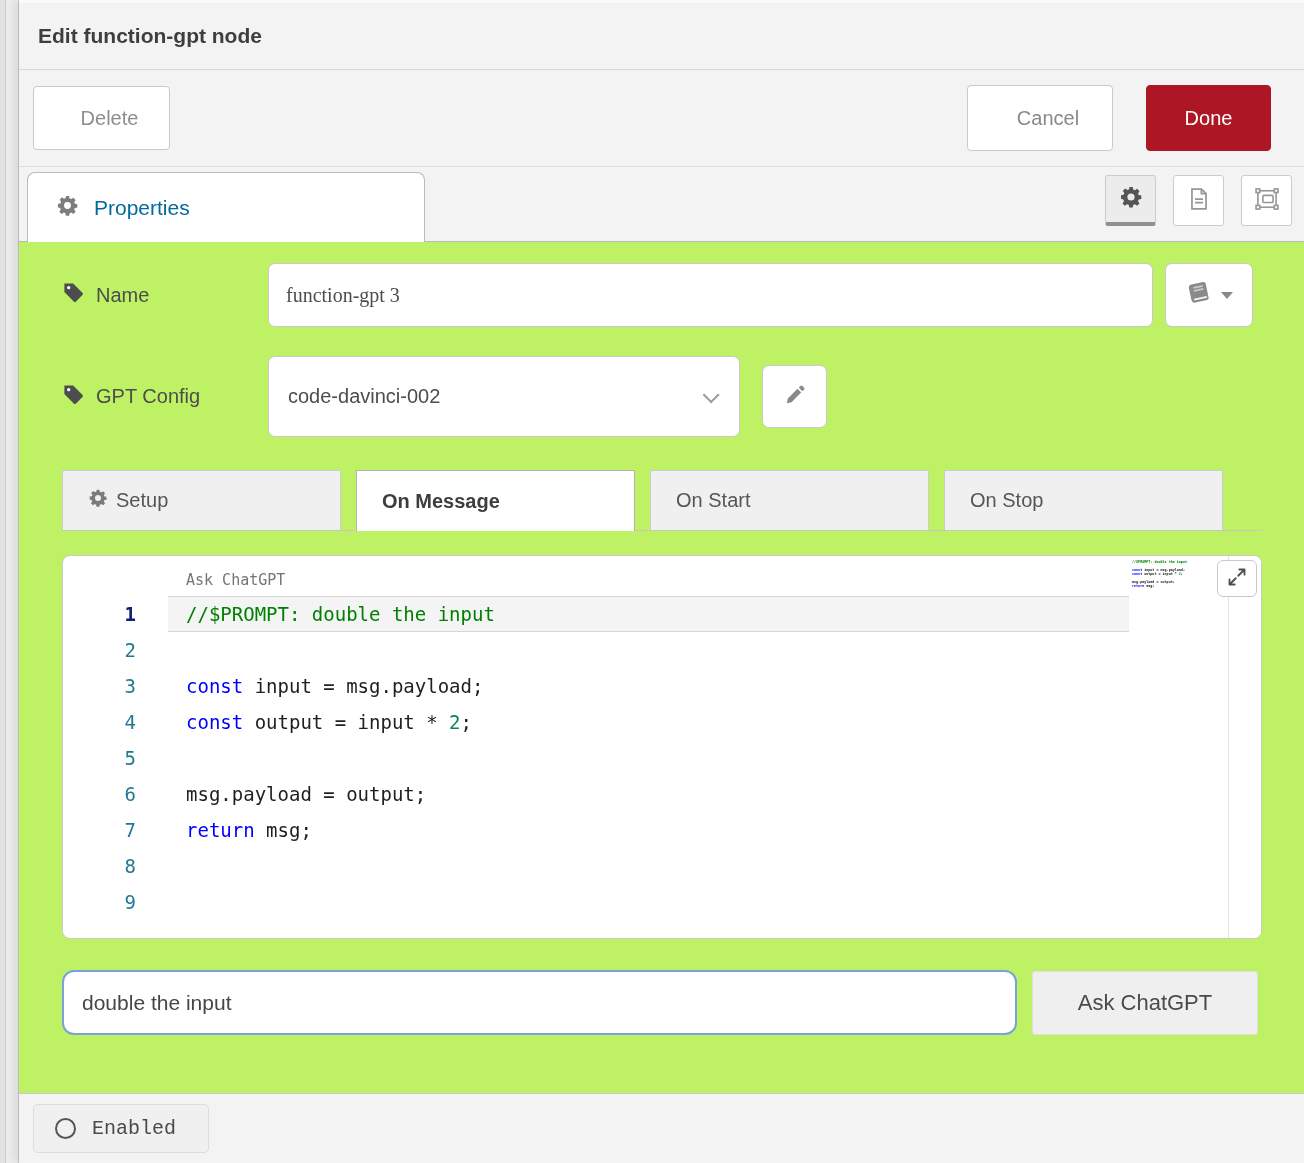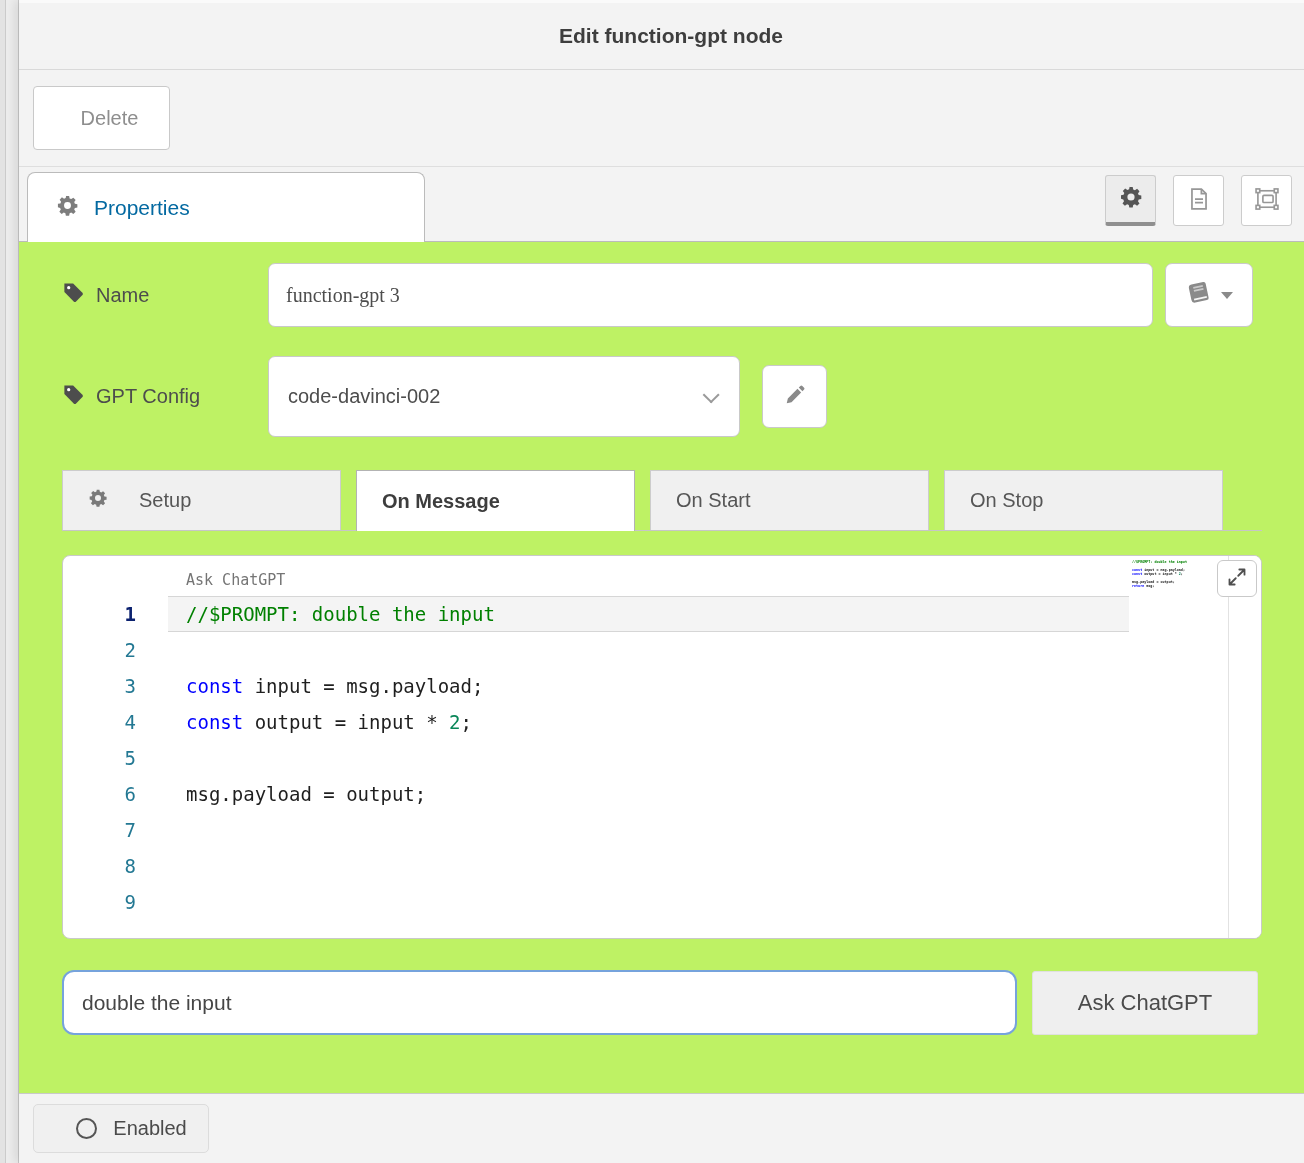--- a/index.html
+++ b/index.html
@@ -22,21 +22,21 @@
 
   .tray {
     flex:1; height:100%;
     background:#f3f3f3;
     display:flex; flex-direction:column;
     box-shadow:-4px 0 10px rgba(0,0,0,0.10);
     border-top:3px solid #fafafa;
   }
 
   
-  .tray-header { height:67px; border-bottom:1px solid #d9d9d9; display:flex; align-items:center; padding-left:19px;justify-content:center; }
+  .tray-header { height:67px; border-bottom:1px solid #d9d9d9; display:flex; align-items:center; padding-left:19px; }
   .tray-title { font-size:21px; font-weight:bold; color:#3e3e3e; }
 
   
   .tray-toolbar { height:97px; border-bottom:1px solid #dedede; display:flex; align-items:center; padding:0 33px 0 14px; }
   .btn { font-family:inherit; font-size:20px; border-radius:4px; cursor:pointer; }
   .btn-secondary { background:#fff; border:1px solid #c9c9c9; color:#8e8e8e;padding-left:16px; }
   .btn-delete { width:137px; height:64px; }
   .toolbar-right { margin-left:auto; display:flex; gap:33px; }
   .btn-cancel { width:146px; height:66px; color:#898989; }
   .btn-primary { width:125px; height:66px; background:#AD1625; border:1px solid #AD1625; color:#fff; }
@@ -82,21 +82,21 @@
   .chev { margin-left:auto; width:12px; height:12px; border-right:2px solid #9a9a9a; border-bottom:2px solid #9a9a9a; transform:rotate(45deg) translateY(-3px); }
   .edit-btn {
     width:65px; height:63px; margin-left:22px; background:#fff; border:1px solid #c9c9c9; border-radius:7px;
     display:flex; align-items:center; justify-content:center; cursor:pointer;
   }
 
   
   .func-tabs { margin-top:34px; height:60px; display:flex; align-items:flex-end; gap:15px; border-bottom:1px solid #c6c6c6; }
   .func-tab {
     flex:0 0 279px; height:60px; background:#f0f0f0; border:1px solid #ccc; border-bottom:none;
-    display:flex; align-items:center; gap:31px; padding-left:25px;
+    display:flex; align-items:center; gap:8px; padding-left:25px;
     font-size:20px; color:#565656; cursor:pointer;
   }
   .func-tab.active { background:#fff; border-color:#b3b3b3; height:61px; margin-bottom:-1px; font-weight:bold; color:#3d3d3d; }
 
   
   .editor {
     position:relative; margin-top:24px; height:384px; width:1200px;
     background:#fff; border:1px solid #c9c9c9; border-radius:8px;
     padding-top:10px; overflow:hidden;
     font-family:"DejaVu Sans Mono", monospace; font-size:19px;
@@ -131,40 +131,44 @@
   .ask-btn {
     width:226px; height:64px; margin-left:15px; background:#efefef; border:1px solid #e0e0e0; border-radius:3px;
     font-family:inherit; font-size:22px; color:#4b4b4b; cursor:pointer;
   }
 
   
   .tray-footer { flex:1; border-top:1px solid #c9c9c9; background:#f3f3f3; padding:10px 0 0 14px; }
   .enabled-btn {
     width:176px; height:49px; background:#f0f0f0; border:1px solid #dcdcdc; border-radius:5px;
     display:flex; align-items:center; gap:16px; padding-left:21px;
-    font-family:Liberation Sans, sans-serif; font-size:20px; color:#4a4a4a; cursor:pointer;justify-content:center;
+    font-family:Liberation Mono, monospace; font-size:20px; color:#4a4a4a; cursor:pointer;
   }
   .circle-icon { width:21px; height:21px; border:2px solid #555; border-radius:50%; flex:none; }
 
   .icon-svg { display:block; }
 </style>
 </head>
 <body>
 
 <div class="stage">
   <div class="left-strip"></div>
 
   <div class="tray">
 
     <div class="tray-header">
       <span class="tray-title">Edit function-gpt node</span>
     </div>
 
     <div class="tray-toolbar">
       <button class="btn btn-secondary btn-delete">Delete</button>
+      <div class="toolbar-right">
+        <button class="btn btn-secondary btn-cancel">Cancel</button>
+        <button class="btn btn-primary">Done</button>
+      </div>
     </div>
 
     <div class="tab-strip">
       <div class="prop-tab">
         <span class="icon-svg">
           <svg width="23" height="23" viewBox="0 0 24 24">
               <path fill="#7d7d7d" fill-rule="evenodd" d="M10.3 2h3.4l.5 2.6 1.7.7 2.2-1.5 2.4 2.4-1.5 2.2.7 1.7 2.6.5v3.4l-2.6.5-.7 1.7 1.5 2.2-2.4 2.4-2.2-1.5-1.7.7-.5 2.6h-3.4l-.5-2.6-1.7-.7-2.2 1.5-2.4-2.4 1.5-2.2-.7-1.7L2 13.7v-3.4l2.6-.5.7-1.7-1.5-2.2 2.4-2.4 2.2 1.5 1.7-.7.5-2.6zM12 8.4a3.6 3.6 0 1 0 0 7.2 3.6 3.6 0 0 0 0-7.2z"></path>
             </svg>
         </span>
         <span class="prop-tab-label">Properties</span>
@@ -296,20 +300,21 @@
             <div class="code-line">
               <span class="ln">5</span>
               <span class="lc">&nbsp;</span>
             </div>
             <div class="code-line">
               <span class="ln">6</span>
               <span class="lc"><span class="tok-pln">msg.payload = output;</span></span>
             </div>
             <div class="code-line">
               <span class="ln">7</span>
+              <span class="lc"><span class="tok-kw">return</span><span class="tok-pln"> msg;</span></span>
             </div>
             <div class="code-line">
               <span class="ln">8</span>
               <span class="lc">&nbsp;</span>
             </div>
             <div class="code-line">
               <span class="ln">9</span>
               <span class="lc">&nbsp;</span>
             </div>
           </div>

